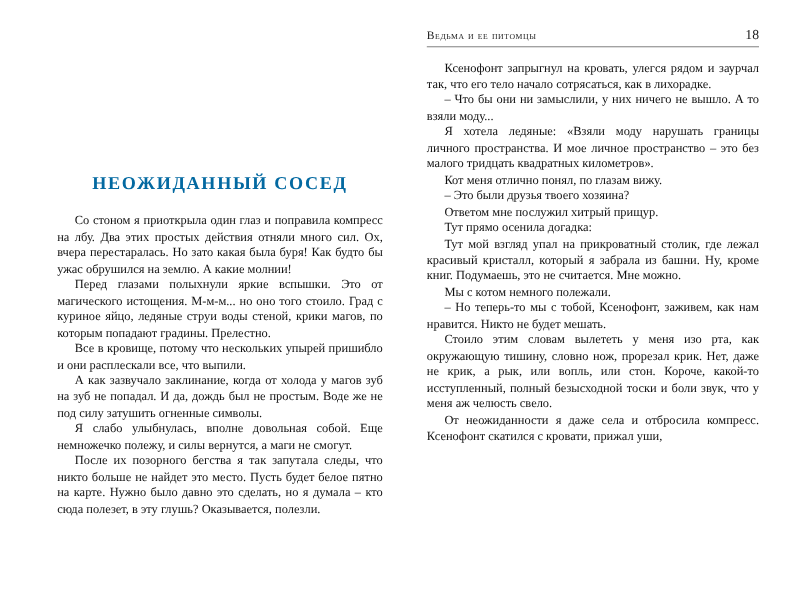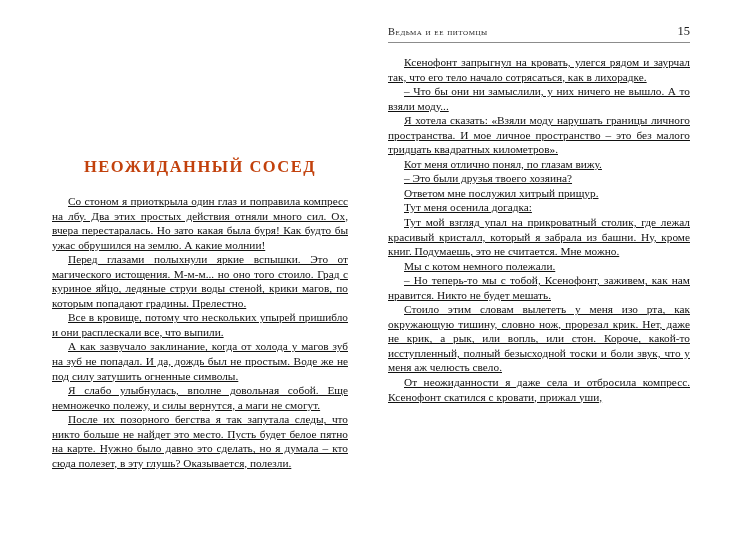--- a/index.html
+++ b/index.html
@@ -74,38 +74,37 @@
     letter-spacing: 0.9px;
     font-weight: 700;
     color: #111;
     margin: 0 0 9px 0;
     line-height: 1.1;
   }
   .chapter-title {
     font-size: 16.5px;
     font-weight: 700;
     letter-spacing: 1.5px;
-    color: #c2410c;
+    color: #0369a1;
     margin: 0 0 17px 0;
     line-height: 1.15;
     text-transform: uppercase;
   }
 
   
   .column {
     font-size: 11.3px;
     line-height: 14.55px;
     text-align: justify;
     text-justify: inter-word;
     hyphens: manual;
   }
   .column p {
     margin: 0;
     text-indent: 16px;
-    text-decoration: underline;
   }
   .body-right {
     padding-top: 12px;
   }
 </style>
 </head>
 <body>
 
 <div class="spread">
 
@@ -122,31 +121,31 @@
       <p>А как зазвучало заклинание, когда от холода у магов зуб на зуб не попадал. И да, дождь был не простым. Воде же не под силу затушить огненные символы.</p>
       <p>Я слабо улыбнулась, вполне довольная собой. Еще немножечко полежу, и силы вернутся, а маги не смогут.</p>
       <p>После их позорного бегства я так запутала следы, что никто больше не найдет это место. Пусть будет белое пятно на карте. Нужно было давно это сделать, но я думала – кто сюда полезет, в эту глушь? Оказывается, полезли.</p>
     </div>
   </div>
 
   <div class="page page-right">
 
     <div class="runhead">
       <span class="runhead-title">Ведьма и ее питомцы</span>
-      <span class="runhead-folio">15</span>
+      <span class="runhead-folio">18</span>
     </div>
 
     <div class="column body-right">
       <p>Ксенофонт запрыгнул на кровать, улегся рядом и заурчал так, что его тело начало сотрясаться, как в лихорадке.</p>
       <p>– Что бы они ни замыслили, у них ничего не вышло. А то взяли моду...</p>
-      <p>Я хотела сказать: «Взяли моду нарушать границы личного пространства. И мое личное пространство – это без малого тридцать квадратных километров».</p>
+      <p>Я хотела ледяные: «Взяли моду нарушать границы личного пространства. И мое личное пространство – это без малого тридцать квадратных километров».</p>
       <p>Кот меня отлично понял, по глазам вижу.</p>
       <p>– Это были друзья твоего хозяина?</p>
       <p>Ответом мне послужил хитрый прищур.</p>
-      <p>Тут меня осенила догадка:</p>
+      <p>Тут прямо осенила догадка:</p>
       <p>Тут мой взгляд упал на прикроватный столик, где лежал красивый кристалл, который я забрала из башни. Ну, кроме книг. Подумаешь, это не считается. Мне можно.</p>
       <p>Мы с котом немного полежали.</p>
       <p>– Но теперь-то мы с тобой, Ксенофонт, заживем, как нам нравится. Никто не будет мешать.</p>
       <p>Стоило этим словам вылететь у меня изо рта, как окружающую тишину, словно нож, прорезал крик. Нет, даже не крик, а рык, или вопль, или стон. Короче, какой-то исступленный, полный безысходной тоски и боли звук, что у меня аж челюсть свело.</p>
       <p>От неожиданности я даже села и отбросила компресс. Ксенофонт скатился с кровати, прижал уши,</p>
     </div>
   </div>
 
 </div>
 

